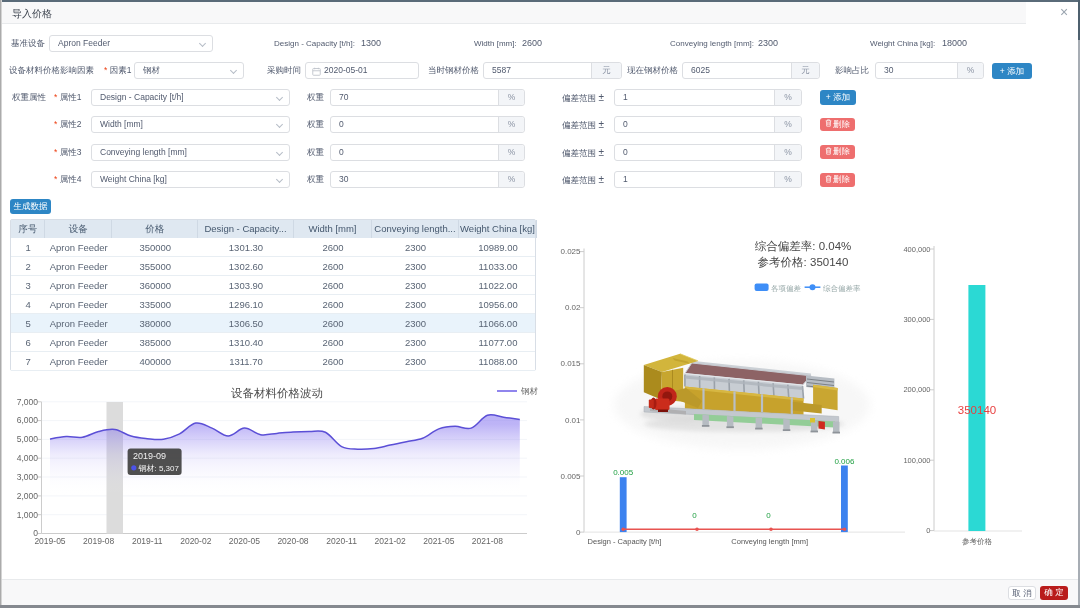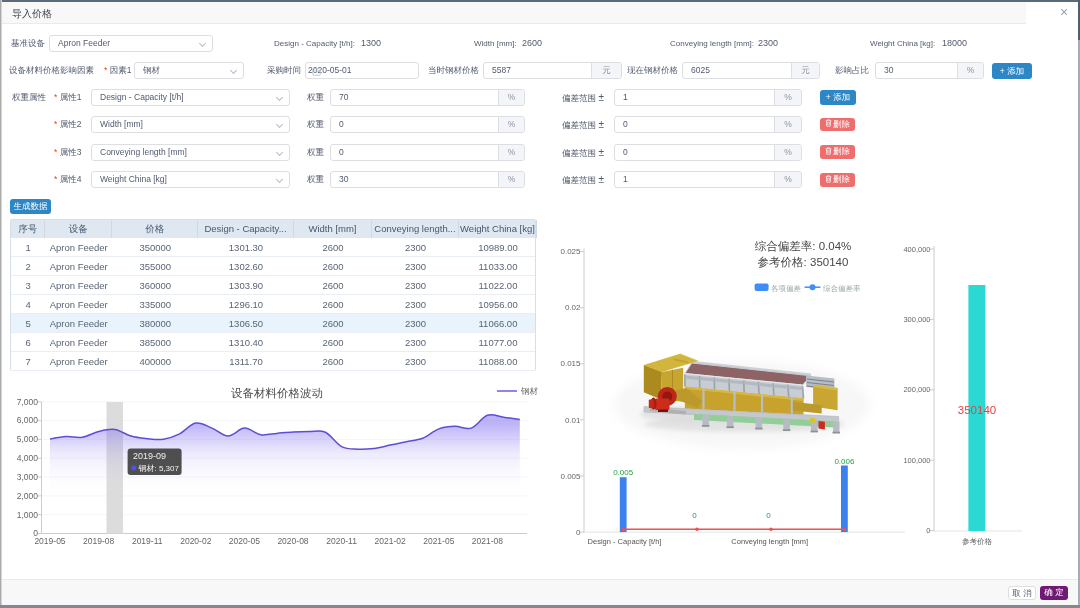--- a/index.html
+++ b/index.html
@@ -44,21 +44,21 @@
   <div class="lbl" style="left:522px;top:34.5px;font-size:9px;">2600</div>
   <div class="lbl" style="left:670px;top:34.5px;font-size:8px;">Conveying length [mm]:</div>
   <div class="lbl" style="left:758px;top:34.5px;font-size:9px;">2300</div>
   <div class="lbl" style="left:870px;top:34.5px;font-size:8px;">Weight China [kg]:</div>
   <div class="lbl" style="left:942px;top:34.5px;font-size:9px;">18000</div>
 
   <div class="lbl" style="left:9px;top:62px;">设备材料价格影响因素</div>
   <div class="lbl" style="left:104px;top:62px;"><span class="star">*</span> 因素1</div>
   <div class="inp" style="left:134px;top:62px;width:110px;">钢材<i class="caret"></i></div>
   <div class="lbl" style="left:267px;top:62px;">采购时间</div>
-  <div class="inp" style="left:305px;top:62px;width:114px;padding-left:2px;">2020-05-01
+  <div class="inp" style="left:305px;top:62px;width:114px;padding-left:18px;">2020-05-01
     <svg class="abs" style="left:6px;top:3.5px;" width="9" height="9" viewBox="0 0 12 12">
         <rect x="1" y="2" width="10" height="9" rx="1" fill="none" stroke="#c0c4cc" stroke-width="1.2"></rect>
         <line x1="1" y1="5" x2="11" y2="5" stroke="#c0c4cc" stroke-width="1.2"></line>
         <line x1="3.5" y1="1" x2="3.5" y2="3" stroke="#c0c4cc" stroke-width="1.2"></line>
         <line x1="8.5" y1="1" x2="8.5" y2="3" stroke="#c0c4cc" stroke-width="1.2"></line>
       </svg>
   </div>
   <div class="lbl" style="left:428px;top:62px;">当时钢材价格</div>
   <div class="inp" style="left:483px;top:62px;width:139px;">5587<span class="suffix" style="width:30px;">元</span></div>
   <div class="lbl" style="left:627px;top:62px;">现在钢材价格</div>
@@ -339,15 +339,15 @@
   <line x1="930" y1="530.6" x2="934" y2="530.6" stroke="#ccc" stroke-width="1"></line>
   <text x="930.5" y="533.2" font-size="7.5" fill="#666" text-anchor="end">0</text>
   <line x1="934" y1="531" x2="1022" y2="531" stroke="#e3e3e3" stroke-width="1"></line>
   <rect x="968.4" y="285" width="17" height="246" fill="#2bd9d4"></rect>
   <text x="977" y="414" font-size="11.5" fill="#e84040" text-anchor="middle">350140</text>
   <text x="977" y="543.5" font-size="7.5" fill="#666" text-anchor="middle">参考价格</text>
   </svg>
 
   <div class="abs" style="left:2px;top:579px;width:1076px;height:26px;background:#f8f8f9;border-top:1px solid #e8eaec;">
     <div class="abs" style="left:1006px;top:6px;width:28px;height:13.5px;background:#fff;border:1px solid #dcdee2;border-radius:3px;font-size:8.5px;color:#515a6e;text-align:center;line-height:12px;">取 消</div>
-    <div class="abs" style="left:1038px;top:6px;width:28px;height:13.5px;background:#701a75;border-radius:3px;font-size:8.5px;color:#fff;text-align:center;line-height:13.5px;">确 定</div>
+    <div class="abs" style="left:1038px;top:6px;width:28px;height:13.5px;background:#b91c1c;border-radius:3px;font-size:8.5px;color:#fff;text-align:center;line-height:13.5px;">确 定</div>
   </div>
 </div>
 
 </body></html>

